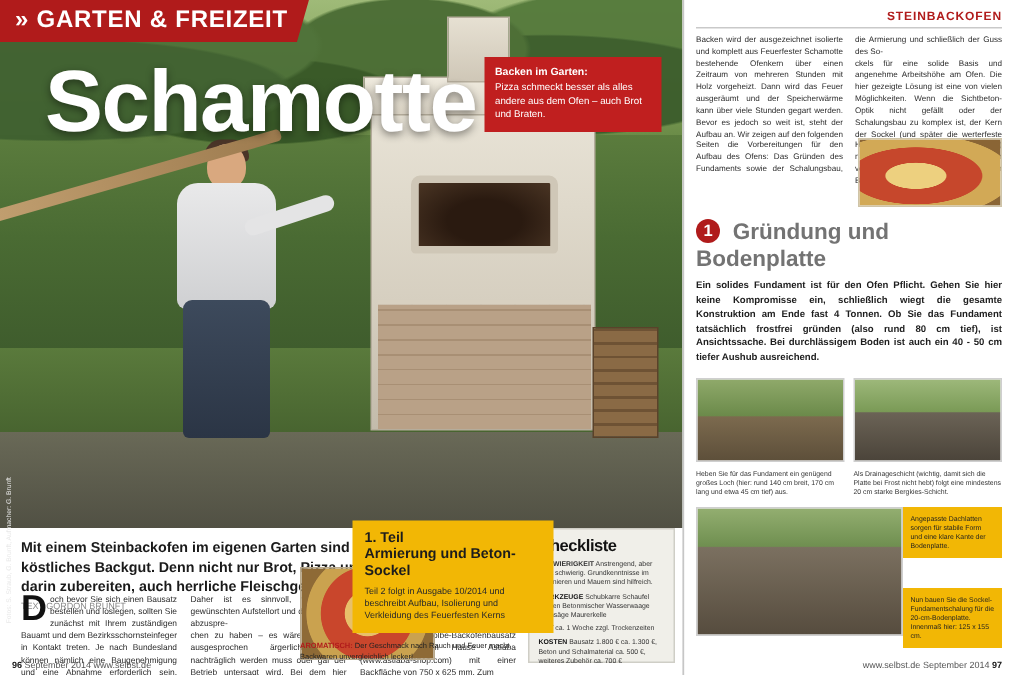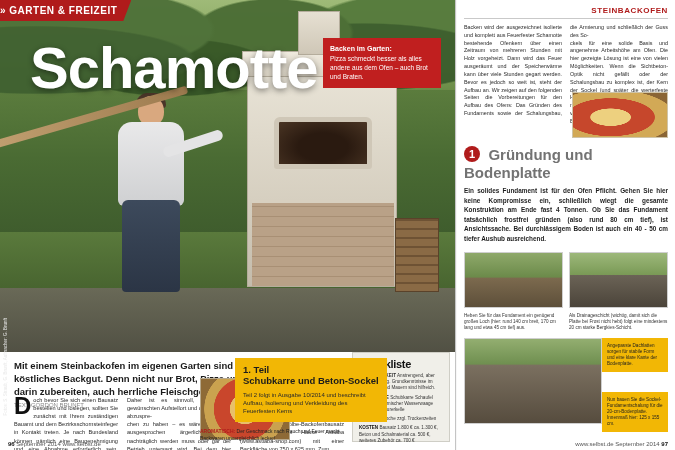--- a/index.html
+++ b/index.html
@@ -41,22 +41,22 @@
     background: linear-gradient(180deg,#5a7a3c 0%, #47632f 50%, #33461f 100%);
   }
   .hero-paving {
     position: absolute; left: 0; bottom: 0; width: 100%; height: 64px;
     background: linear-gradient(180deg,#6f6a5e 0%, #56524a 100%);
     opacity: .85;
   }
   .kicker {
     position: absolute; left: 0; top: 0;
     background: #b01b1b; color: #fff;
-    font-size: 10px; font-weight: bold; letter-spacing: .5px;
-    padding: 5px 14px 5px 0;
+    font-size: 16px; font-weight: bold; letter-spacing: .5px;
+    padding: 5px 14px 5px 10px;
     z-index: 6;
     clip-path: polygon(0 0, 100% 0, calc(100% - 8px) 100%, 0 100%);
   }
   .hero-title {
     position: absolute; left: 30px; top: 34px;
     font-size: 58px; font-weight: bold; color: #ffffff;
     letter-spacing: -1px;
     text-shadow: 0 2px 6px rgba(0,0,0,.45);
     z-index: 5;
   }
@@ -119,21 +119,21 @@
     background: linear-gradient(90deg,#caa878,#9c7a4e);
     transform: rotate(-16deg); border-radius: 3px; z-index: 5;
   }
   .callout-red {
     position: absolute; right: 14px; top: 38px; width: 118px;
     background: #c01f1f; color: #fff; padding: 6px 7px;
     font-size: 6.5px; line-height: 1.35; z-index: 8;
   }
   .callout-red b { display: block; font-size: 7px; margin-bottom: 2px; }
   .callout-yellow {
-    position: absolute; left: 235px; bottom: 28px; width: 152px;
+    position: absolute; left: 235px; bottom: 28px; width: 134px;
     background: #f2b705; color: #2a2a2a; padding: 7px 8px; z-index: 8;
   }
   .callout-yellow .cy-title { font-size: 9.5px; font-weight: bold; line-height: 1.15; color: #1c1c1c; }
   .callout-yellow .cy-body { font-size: 6px; line-height: 1.35; margin-top: 4px; }
   .hero-credit {
     position: absolute; left: 3px; bottom: 34px;
     font-size: 4.5px; color: #e8e8e8; writing-mode: vertical-rl; transform: rotate(180deg);
     z-index: 8;
   }
 
@@ -283,21 +283,21 @@
     <div class="kicker">» GARTEN &amp; FREIZEIT</div>
     <div class="hero-title">Schamotte</div>
 
     <div class="callout-red">
       <b>Backen im Garten:</b>
       <span>Pizza schmeckt besser als alles andere aus dem Ofen – auch Brot und Braten.</span>
     </div>
 
     <div class="callout-yellow">
       <div class="cy-title">1. Teil</div>
-      <div class="cy-title">Schubkarre und Beton-Sockel</div>
+      <div class="cy-title">Armierung und Beton-Sockel</div>
       <div class="cy-body">Teil 2 folgt in Ausgabe 10/2014 und beschreibt Aufbau, Isolierung und Verkleidung des Feuerfesten Kerns</div>
     </div>
 
     <div class="hero-credit">Fotos: S. Straub, G. Brunft, Aufmacher: G. Brunft</div>
 
     <div class="lead">
       <span>Mit einem Steinbackofen im eigenen Garten sind Sie Herr über köstliches Backgut. Denn nicht nur Brot, Pizza und Kuchen können Sie darin zubereiten, auch herrliche Fleischgerichte sind möglich.</span>
       <div class="byline">TEXT GORDON BRUNFT</div>
     </div>
 

